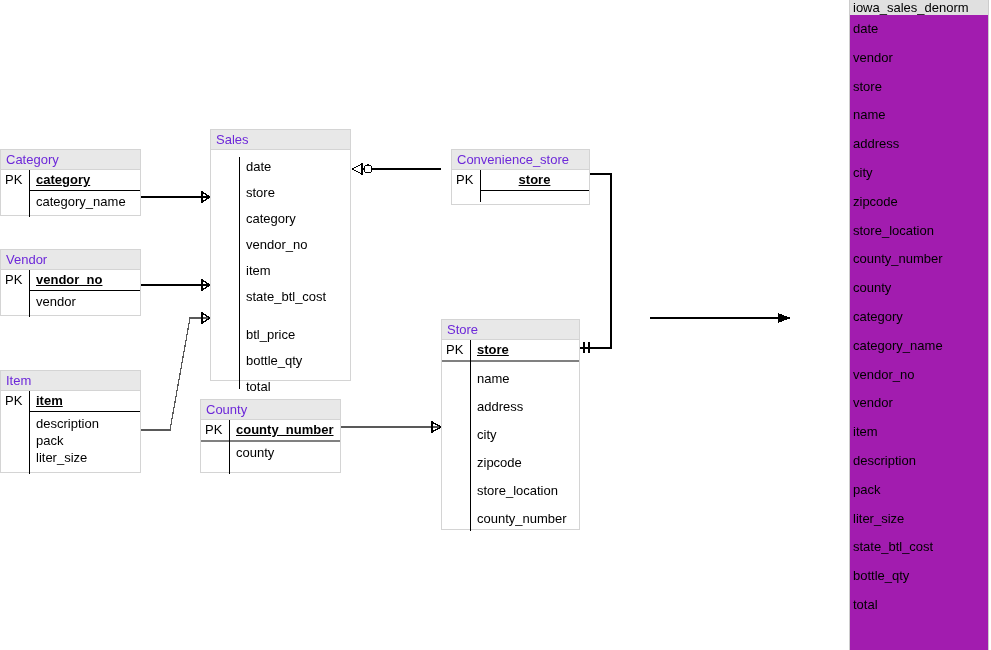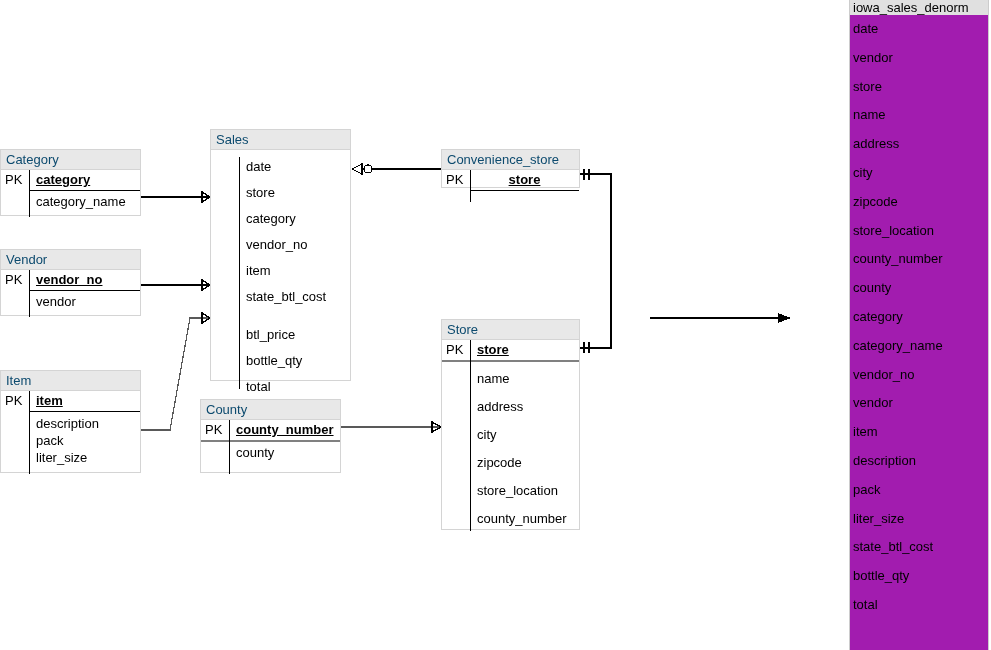--- a/index.html
+++ b/index.html
@@ -33,21 +33,21 @@
     font-size: 13px;
     color: #000000;
   }
   .entity .ent-title {
     background: #e8e8e8;
     border-bottom: 1px solid #d4d4d4;
     height: 19px;
     line-height: 19px;
     padding-left: 5px;
     font-size: 13px;
-    color: #0c4a6e;
+    color: #6d28d9;
     white-space: nowrap;
     overflow: hidden;
   }
   .ent-body {
     position: relative;
   }
   
   .ent-divider {
     position: absolute;
     top: 0;
@@ -267,21 +267,21 @@
       <div class="ent-divider" style="left:28px;"></div>
       <div class="pk-row">
         <span class="pk-gutter">PK</span>
         <span class="pk-name">county_number</span>
       </div>
       <div class="pk-rule thick"></div>
       <div class="attr" style="margin-top:3px;">county</div>
     </div>
   </div>
 
-  <div class="entity" style="left:441px; top:149px; width:139px; height:39px;">
+  <div class="entity" style="left:451px; top:149px; width:139px; height:56px;">
     <div class="ent-title">Convenience_store</div>
     <div class="ent-body" style="height:32px;">
       <div class="ent-divider" style="left:28px;"></div>
       <div class="pk-row">
         <span class="pk-gutter">PK</span>
         <span class="pk-name centered">store</span>
       </div>
       <div class="pk-rule"></div>
     </div>
   </div>

